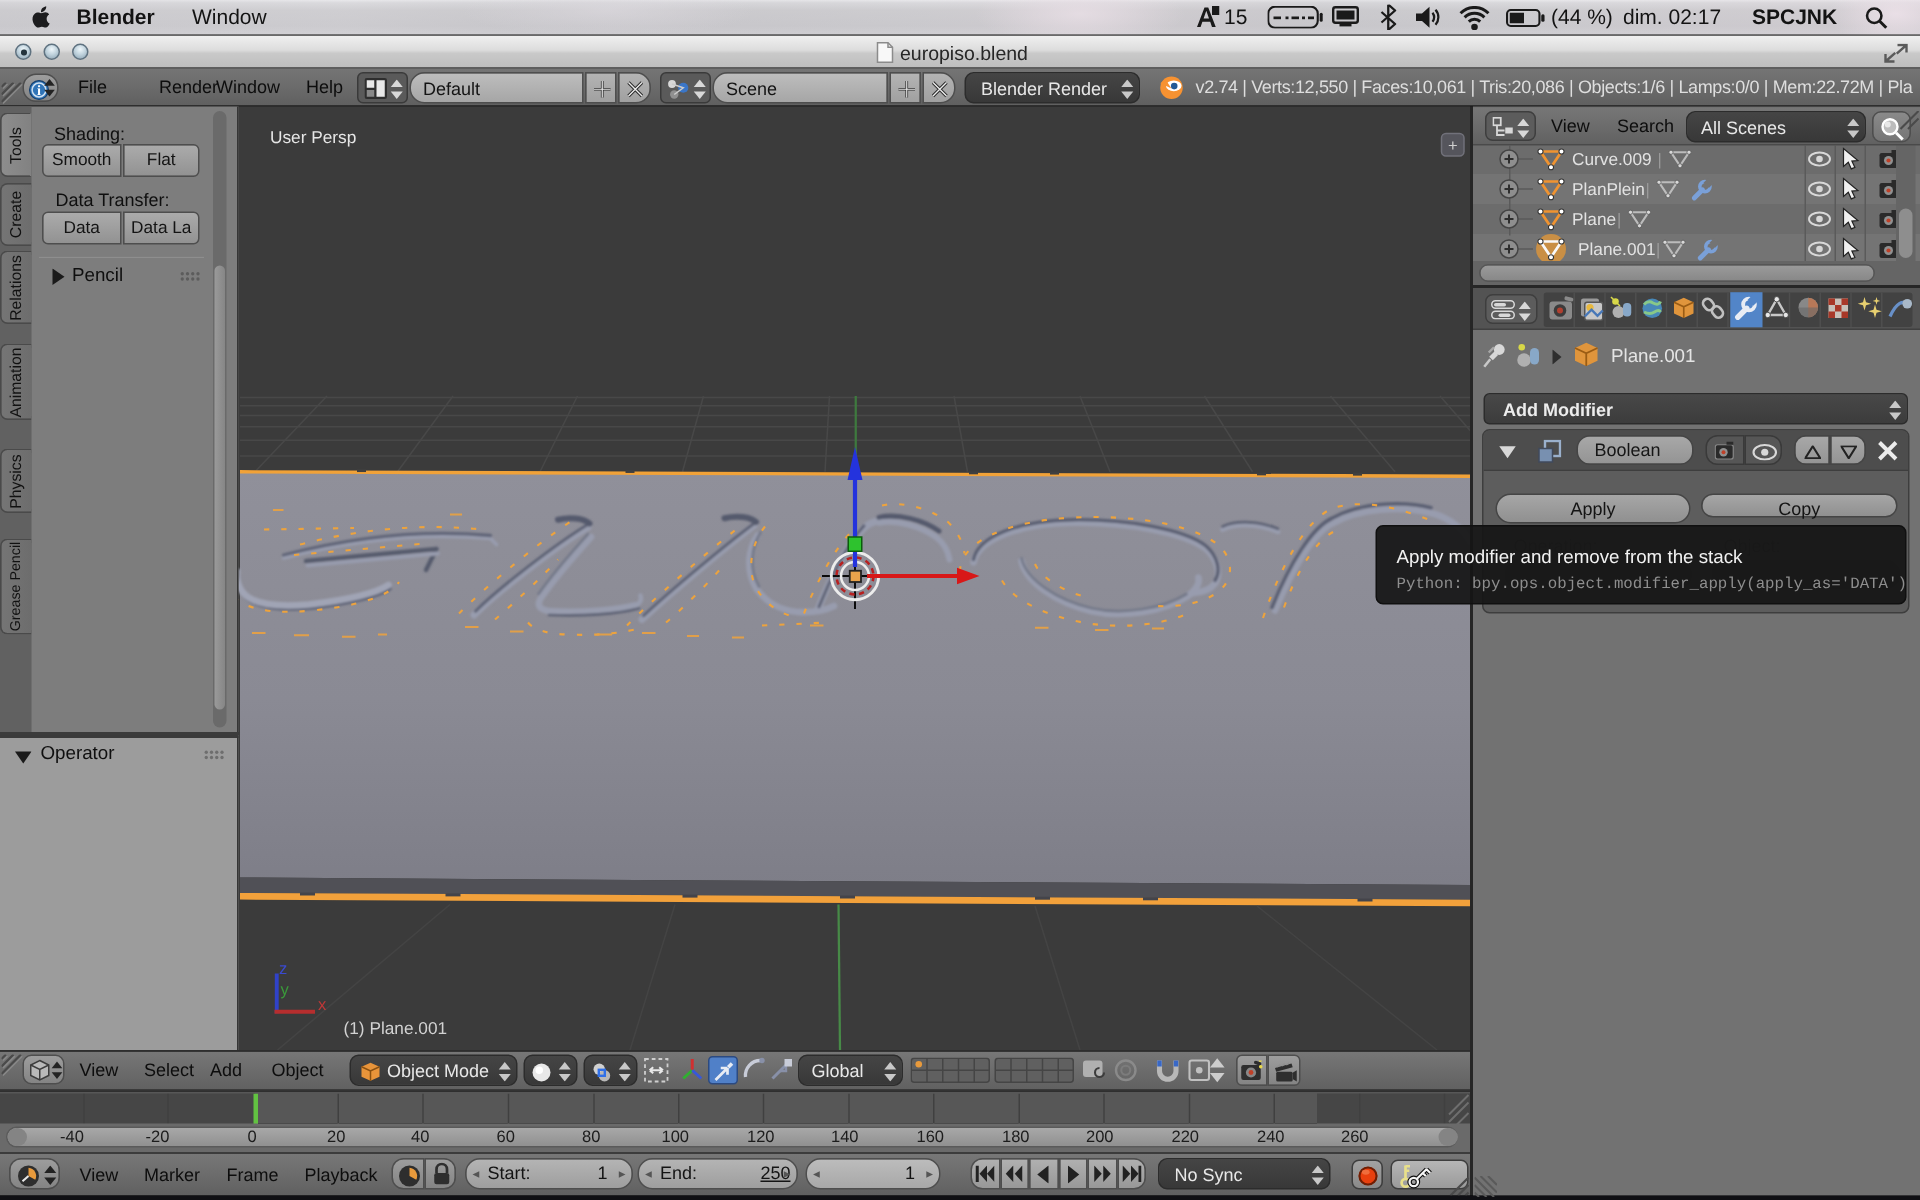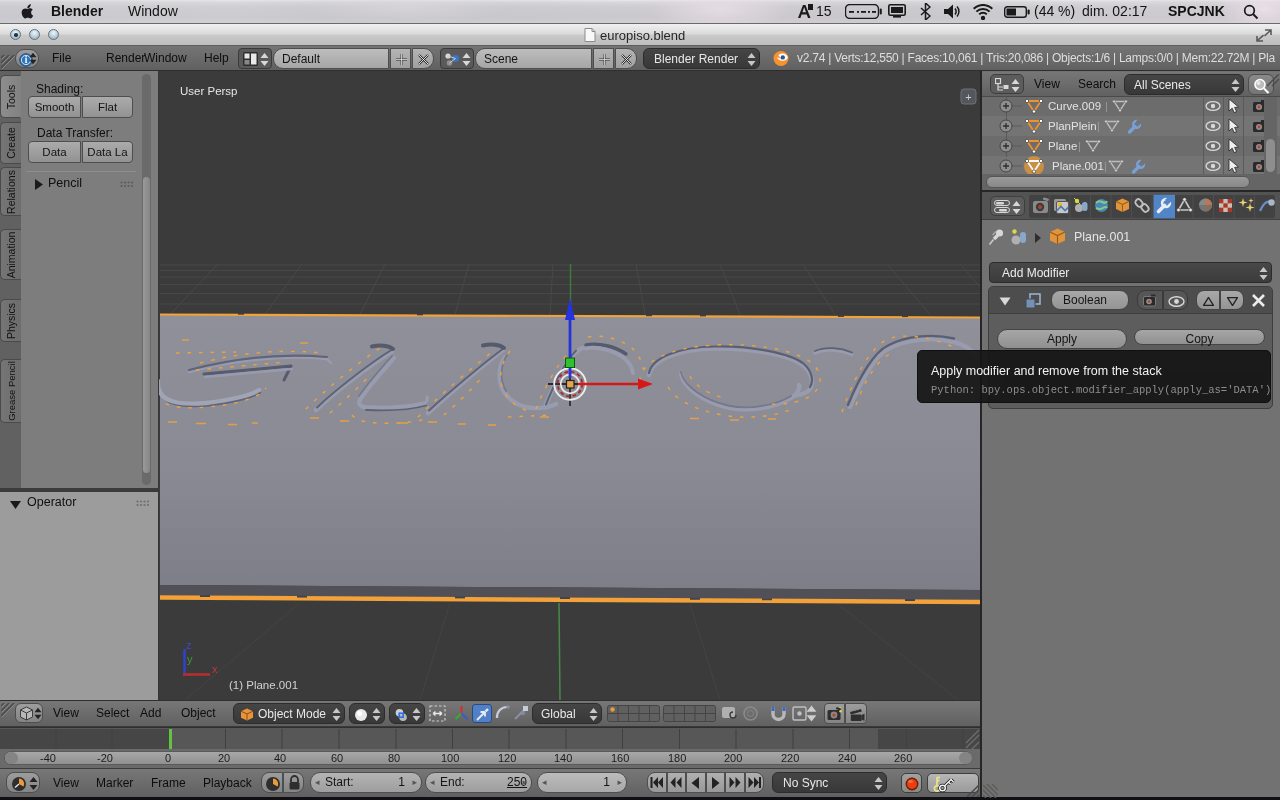--- a/index.html
+++ b/index.html
@@ -1088,21 +1088,21 @@
   </svg>
   <svg class="abs" style="left:52px; top:13px;" width="8" height="10" viewBox="0 0 8 10">
     <polygon points="1,0 7,5 1,10" fill="#2e2e2e"></polygon>
   </svg>
   <svg class="abs" style="left:66px; top:7px;" width="19" height="19" viewBox="0 0 19 19">
     <path d="M9.5 1.5 L17 5 L17 13.5 L9.5 17 L2 13.5 L2 5 Z" fill="#e0953c"></path>
     <path d="M2 5 L9.5 8.5 L17 5 M9.5 8.5 L9.5 17" stroke="#9a5c14" stroke-width="1.2" fill="none"></path>
   </svg>
   <div class="tx" style="left:92px; top:10px; font-size:12.5px; color:#e4e4e4;">Plane.001</div>
 
-  <div class="abs" style="left:7px; top:42px; width:283px; height:21px; background:linear-gradient(180deg,#484848,#3c3c3c); border:1px solid #2c2c2c; border-radius:4px;">
+  <div class="abs" style="left:7px; top:42px; width:283px; height:21px; background:linear-gradient(180deg,#484848,#3c3c3c); border:1px solid #2c2c2c; border-radius:4px;font-weight:bold;">
     <div class="tx" style="left:12px; top:3px; font-size:12px; color:#ececec;">Add Modifier</div>
     <svg class="abs" style="left:269px; top:4px;" width="9" height="13" viewBox="0 0 9 13">
       <polygon points="4.5,0 8.5,5 0.5,5" fill="#c8c8c8"></polygon>
       <polygon points="4.5,13 8.5,8 0.5,8" fill="#c8c8c8"></polygon>
     </svg>
   </div>
 
   <div class="abs" style="left:6px; top:66px; width:285px; height:123px; background:#5d5d5d; border:1px solid #3e3e3e; border-radius:5px;">
     <div class="abs" style="left:0; top:0; width:283px; height:27px; background:#4d4d4d; border-bottom:1px solid #3e3e3e; border-radius:4px 4px 0 0;"></div>
     <svg class="abs" style="left:10px; top:10px;" width="12" height="9" viewBox="0 0 12 9">

